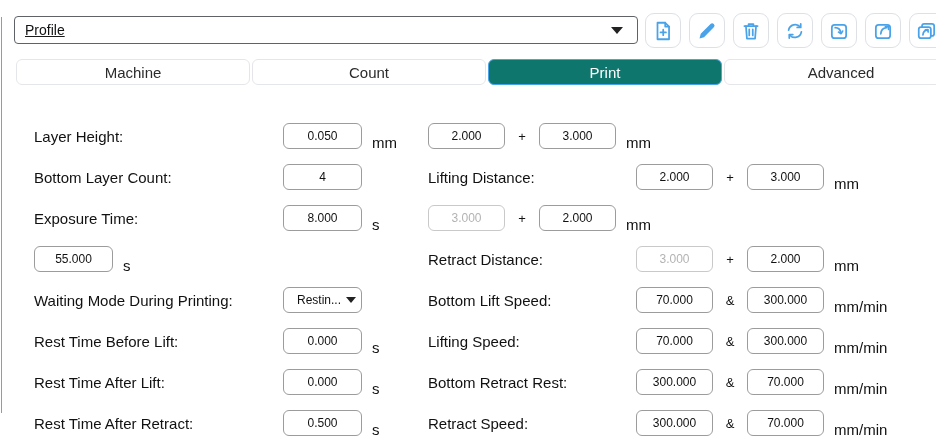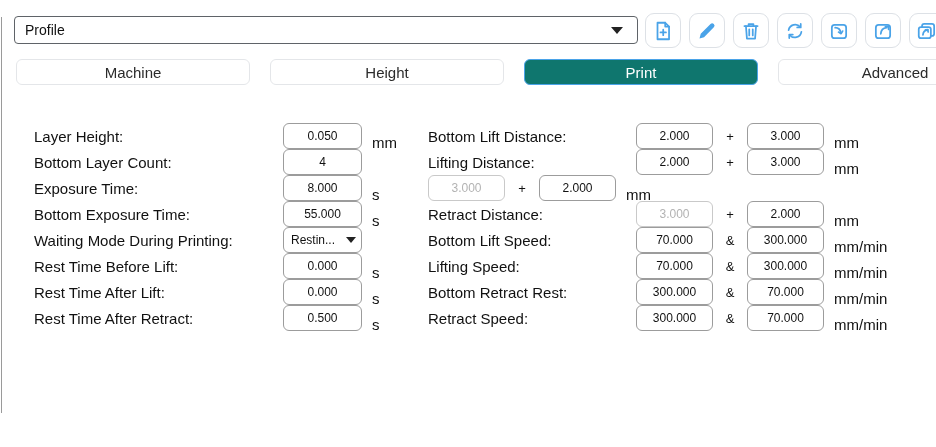--- a/index.html
+++ b/index.html
@@ -12,67 +12,67 @@
     overflow:hidden;
   }
   .left-edge {
     position:absolute; left:1px; top:17px; width:1px; height:396px;
     background:#9a9a9a;
   }
   
   .combo {
     position:absolute; left:14px; top:16px; width:624px; height:28px;
     border:1px solid #5f6368; border-radius:4px; background:#fff;
-    display:flex; align-items:center; padding:0 10px; cursor:default;
+    display:flex; align-items:center; padding:0 10px; cursor:default;text-decoration:underline;
   }
   .combo .combo-text { font-size:14px; color:#111; flex:1 1 auto; }
   .combo .caret {
     width:0; height:0; border-left:6px solid transparent; border-right:6px solid transparent;
     border-top:7px solid #222; margin-right:4px;
   }
   
   .toolbar { position:absolute; left:645px; top:13px; height:36px; display:flex; gap:8px; }
   .tbtn {
     width:36px; height:35px; flex:0 0 36px;
     border:1px solid #dde1e6; border-radius:9px; background:#fff;
     display:flex; align-items:center; justify-content:center; cursor:pointer;
   }
   .tbtn svg { width:22px; height:22px; stroke:#4aa3e8; fill:none; stroke-width:1.6; stroke-linecap:round; stroke-linejoin:round; }
   .tbtn svg .fillblue { fill:#4aa3e8; stroke:none; }
   
   .tabs {
     position:absolute; left:16px; top:59px; width:920px; height:26px;
-    display:flex; gap:20px; overflow:hidden;
+    display:flex; gap:2px; overflow:hidden;
   }
   .tab {
     flex:0 0 234px; height:26px; border:1px solid #e4e6e9; border-radius:6px;
     background:#fff; color:#2b2b2b; font-size:15px;
     display:flex; align-items:center; justify-content:center; cursor:pointer;
   }
   .tab.active { background:#0f766e; border-color:#4aa3e8; color:#fff; }
   
-  .col { position:absolute; display:flex; flex-direction:column; gap:0; }
+  .col { position:absolute; display:flex; flex-direction:column; gap:15px; }
   .col-left  { left:34px;  top:123px; }
   .col-right { left:428px; top:123px; }
   .frow { height:26px; display:flex; align-items:center; }
   .flabel { font-size:15px; color:#111; }
   .col-left  .flabel { width:249px; }
   .col-right .flabel { width:208px; }
   .nbox {
     width:79px; height:26px; border:1px solid #9c9c9c; border-radius:6px;
     background:#fff; text-align:center; font-size:12px; color:#111;
     font-family:"Liberation Sans", sans-serif; outline:none;
   }
   .col-right .nbox { width:77px; }
   .nbox:disabled, .nbox.disabled { color:#b3b3b3; border-color:#c9c9c9; background:#fff; }
   .sep { width:34px; text-align:center; font-size:13px; color:#111; }
   .unit { margin-left:10px; font-size:15px; color:#111; white-space:nowrap;margin-top:13px; }
   .selectbox {
     width:79px; height:26px; border:1px solid #9c9c9c; border-radius:6px; background:#fff;
-    display:flex; align-items:center; padding:0 5px 0 7px; cursor:pointer;justify-content:flex-end;
+    display:flex; align-items:center; padding:0 5px 0 13px; cursor:pointer;justify-content:flex-end;
   }
   .selectbox .sel-text { flex:1; font-size:12px; color:#111; white-space:nowrap; overflow:hidden; }
   .selectbox .caret {
     width:0; height:0; border-left:5px solid transparent; border-right:5px solid transparent;
     border-top:6px solid #222;
   }
 </style>
 </head>
 <body>
 
@@ -135,21 +135,21 @@
       <path d="M8.6 8.9 l2.2-0.2 0.2 2.2"></path>
     </svg>
   </div>
 </div>
 
 <div class="tabs">
   <div class="tab">
       <span>Machine</span>
     </div>
   <div class="tab">
-      <span>Height</span>
+      <span>Count</span>
     </div>
   <div class="tab active">
       <span>Print</span>
     </div>
   <div class="tab">
       <span>Advanced</span>
     </div>
 </div>
 
 <div class="col col-left">
@@ -162,21 +162,20 @@
     <span class="flabel">Bottom Layer Count:</span>
     <input class="nbox" value="4" style="">
     <span class="unit"></span>
   </div>
   <div class="frow">
     <span class="flabel">Exposure Time:</span>
     <input class="nbox" value="8.000" style="">
     <span class="unit">s</span>
   </div>
   <div class="frow">
-    <span class="flabel">Bottom Exposure Time:</span>
     <input class="nbox" value="55.000" style="">
     <span class="unit">s</span>
   </div>
   <div class="frow">
     <span class="flabel">Waiting Mode During Printing:</span>
     <div class="selectbox">
       <span class="sel-text">Restin...</span>
       <span class="caret"></span>
     </div>
     <span class="unit"></span>
@@ -193,21 +192,20 @@
   </div>
   <div class="frow">
     <span class="flabel">Rest Time After Retract:</span>
     <input class="nbox" value="0.500" style="">
     <span class="unit">s</span>
   </div>
 </div>
 
 <div class="col col-right">
   <div class="frow">
-    <span class="flabel">Bottom Lift Distance:</span>
     <input class="nbox" value="2.000" style="">
     <span class="sep">+</span>
     <input class="nbox" value="3.000" style="">
     <span class="unit">mm</span>
   </div>
   <div class="frow">
     <span class="flabel">Lifting Distance:</span>
     <input class="nbox" value="2.000" style="">
     <span class="sep">+</span>
     <input class="nbox" value="3.000" style="">

